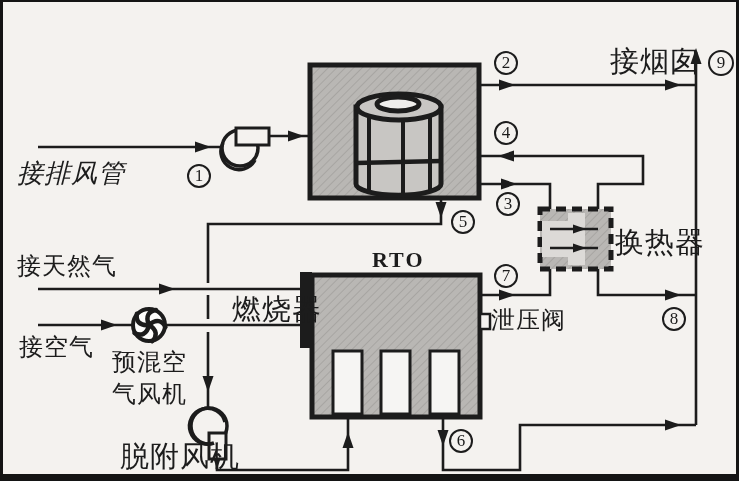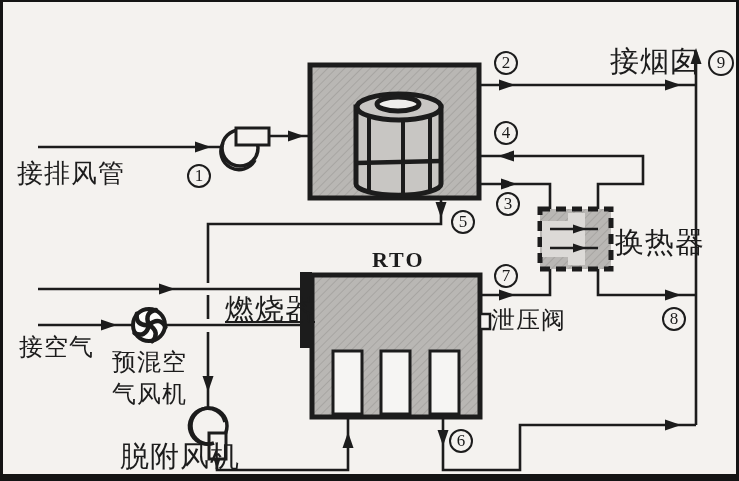--- a/index.html
+++ b/index.html
@@ -165,23 +165,24 @@
       <g fill="none" stroke="var(--line)" stroke-width="4.5" stroke-linecap="round">
         <path d="M 146 323 C 142 314 146 309 153 308"></path>
         <path d="M 146 323 C 142 314 146 309 153 308" transform="rotate(72 146 323)"></path>
         <path d="M 146 323 C 142 314 146 309 153 308" transform="rotate(144 146 323)"></path>
         <path d="M 146 323 C 142 314 146 309 153 308" transform="rotate(216 146 323)"></path>
         <path d="M 146 323 C 142 314 146 309 153 308" transform="rotate(288 146 323)"></path>
       </g>
     </g>
   </svg>
 
-  <div class="lbl fs26" style="left:14px;top:158px;">接排风管</div>
+  <div class="lbl fs26" style="left:14px;top:158px;font-style:italic;">接排风管</div>
   <div class="lbl fs25" style="left:607px;top:44px;">接烟囱</div>
-  <div class="lbl fs25" style="left:222px;top:292px;text-decoration:underline;">燃烧器</div>
+  <div class="lbl fs24" style="left:14px;top:252px;">接天然气</div>
+  <div class="lbl fs25" style="left:229px;top:292px;">燃烧器</div>
   <div class="lbl fs23" style="left:369px;top:246px;letter-spacing:2px;">RTO</div>
   <div class="lbl fs24" style="left:109px;top:348px;">预混空</div>
   <div class="lbl fs24" style="left:16px;top:333px;">接空气</div>
   <div class="lbl fs24" style="left:109px;top:380px;">气风机</div>
   <div class="lbl fs24" style="left:488px;top:306px;">泄压阀</div>
   <div class="lbl fs25" style="left:612px;top:225px;">换热器</div>
   <div class="lbl fs25" style="left:117px;top:439px;">脱附风机</div>
 
   <div class="num" style="left:184px;top:162px;">1</div>
   <div class="num" style="left:491px;top:49px;">2</div>

